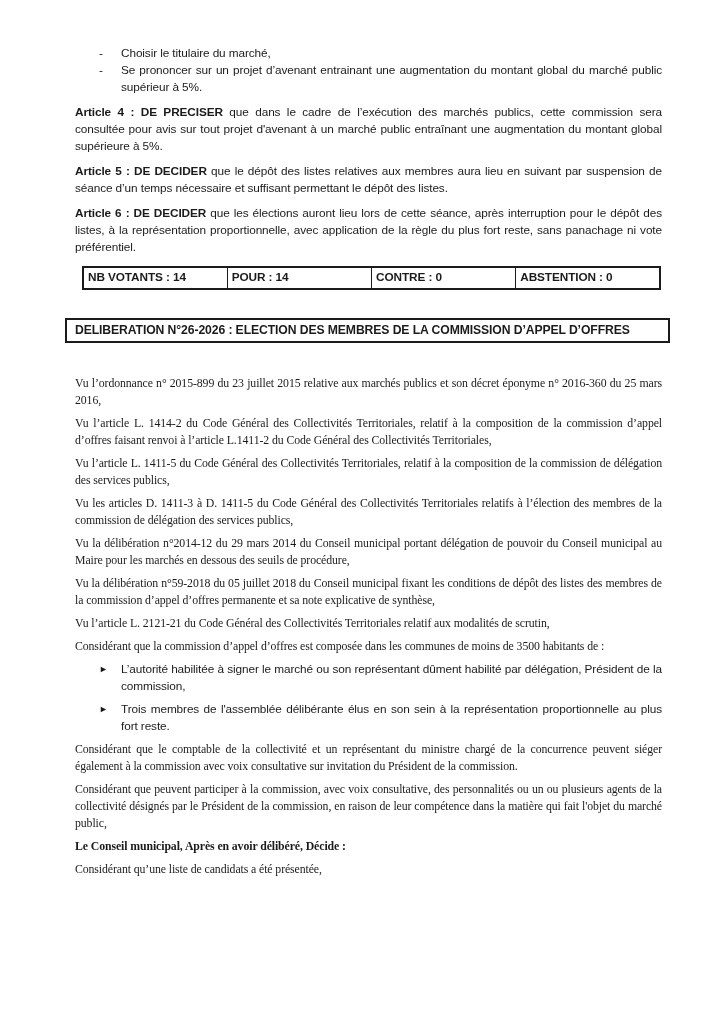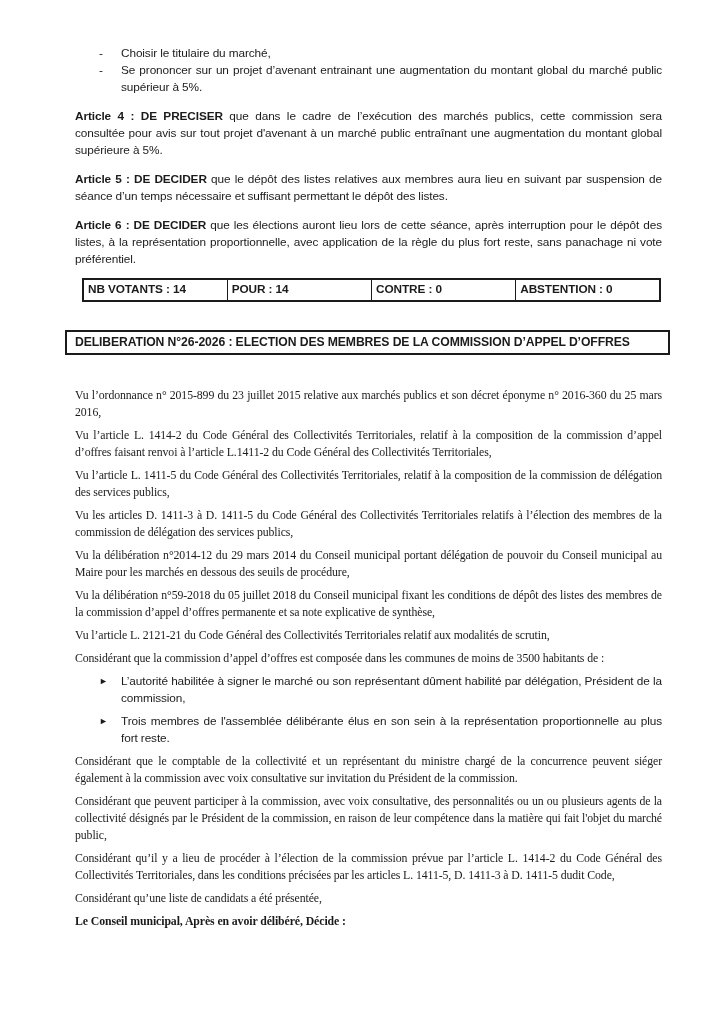--- a/index.html
+++ b/index.html
@@ -10,21 +10,21 @@
     color: #1b1b1b;
   }
   .page {
     box-sizing: border-box;
     width: 723px; height: 1024px;
     padding: 45px 61px 10px 75px;
     font-size: 11.8px;
     line-height: 17px;
     letter-spacing: -0.1px;
   }
-  .para { margin: 12px 0 8px 0; text-align: justify; }
+  .para { margin: 0 0 8px 0; text-align: justify; }
   .para-lower { margin: 0 0 6px 0; text-align: justify; font-family: Liberation Serif, serif; }
   .bold { font-weight: bold; }
   .bullet-row { display: flex; margin: 0 0 0 24px; text-align: justify; }
   .bullet-row .marker { flex: 0 0 22px; }
   .bullet-row .text { flex: 1; text-align: justify; }
   .tri-row { display: flex; margin: 0 0 6px 24px; }
   .tri-row .marker { flex: 0 0 22px; font-size: 9px; line-height: 17px; }
   .tri-row .text { flex: 1; text-align: justify; }
   table.vote {
     border-collapse: collapse;
@@ -103,18 +103,17 @@
     <span class="marker">►</span>
     <span class="text">L’autorité habilitée à signer le marché ou son représentant dûment habilité par délégation, Président de la commission,</span>
   </div>
   <div class="tri-row">
     <span class="marker">►</span>
     <span class="text">Trois membres de l'assemblée délibérante élus en son sein à la représentation proportionnelle au plus fort reste.</span>
   </div>
 
   <p class="para-lower">Considérant que le comptable de la collectivité et un représentant du ministre chargé de la concurrence peuvent siéger également à la commission avec voix consultative sur invitation du Président de la commission.</p>
   <p class="para-lower">Considérant que peuvent participer à la commission, avec voix consultative, des personnalités ou un ou plusieurs agents de la collectivité désignés par le Président de la commission, en raison de leur compétence dans la matière qui fait l'objet du marché public,</p>
-  <p class="para-lower">Considérant qu’il y a lieu de procéder à l’élection de la commission prévue par l’article L. 1414-2 du Code Général des Collectivités Territoriales, dans les conditions précisées par les articles L. 1411-5, D. 1411-3 à D. 1411-5 dudit Code,</p>
+  <p class="para-lower bold">Le Conseil municipal, Après en avoir délibéré, Décide :</p>
+
   <p class="para-lower">Considérant qu’une liste de candidats a été présentée,</p>
-
-  <p class="para-lower bold">Le Conseil municipal, Après en avoir délibéré, Décide :</p>
 
 </div>
 
 </body></html>

